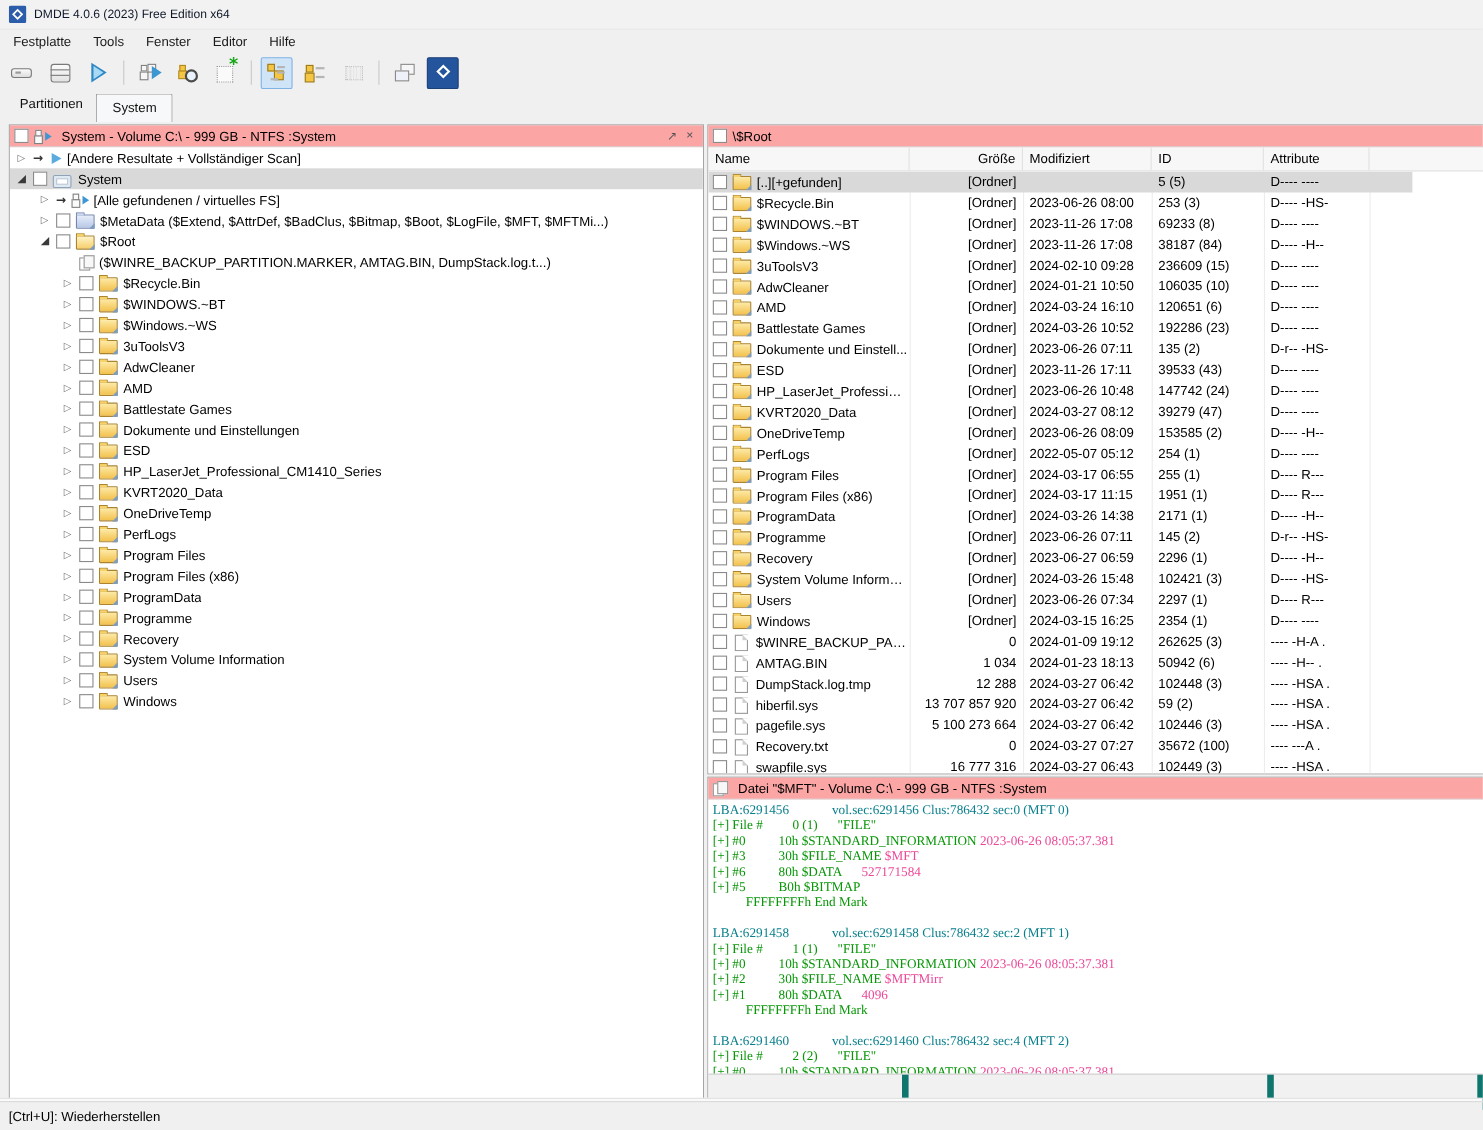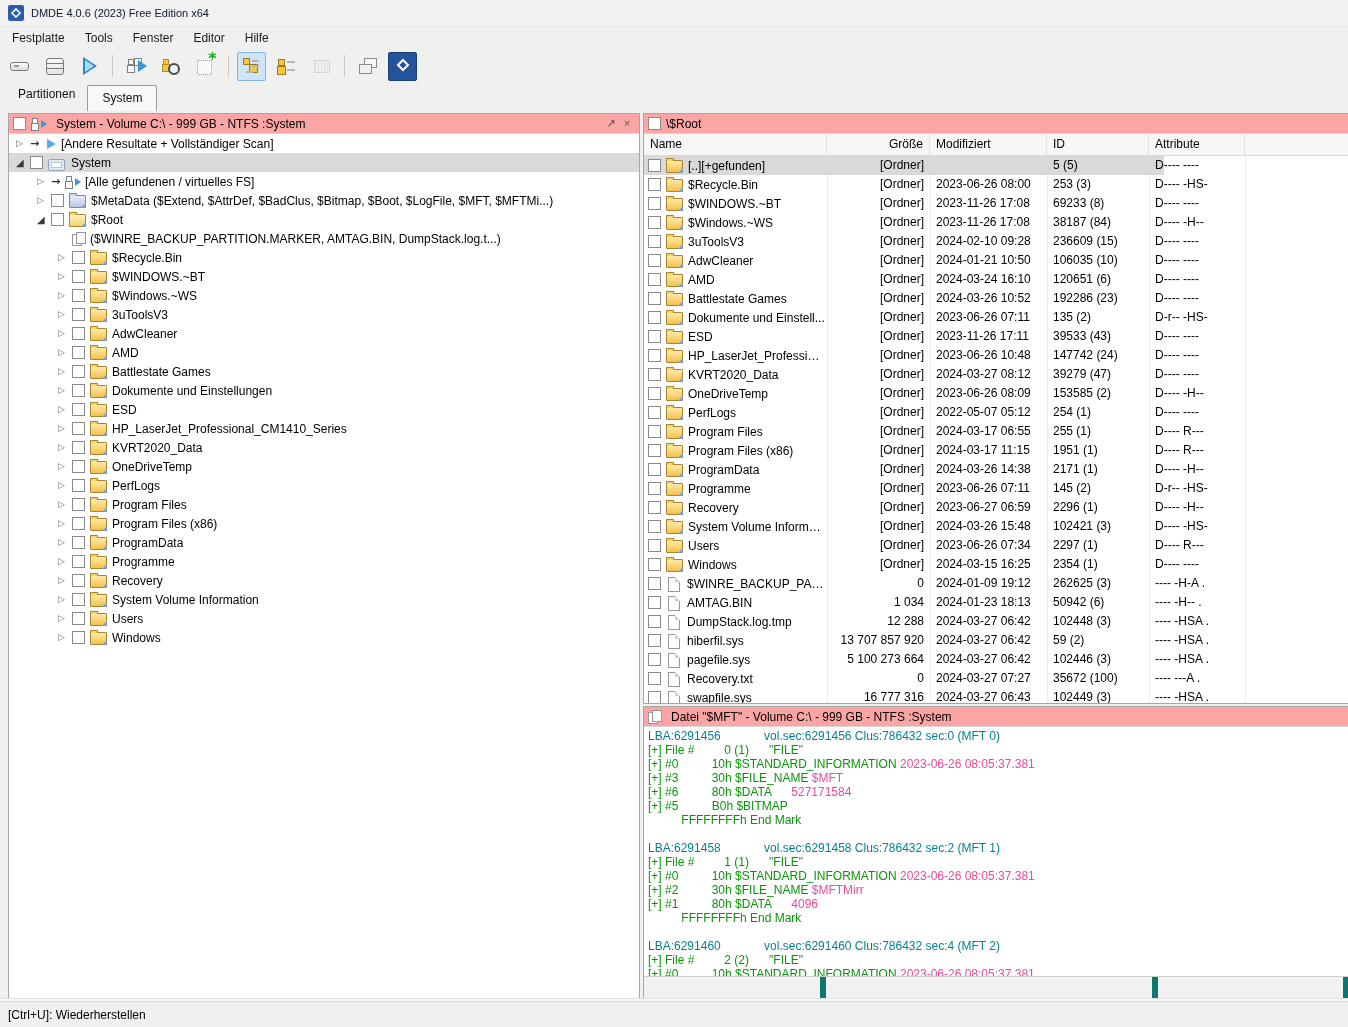--- a/index.html
+++ b/index.html
@@ -88,29 +88,29 @@
              display:grid;grid-template-columns:183px 103px 117px 102px 96px 1fr}
   .colheader .hc{line-height:20px;padding:0 6px;border-right:1px solid #e2e2e2;overflow:hidden;white-space:nowrap}
   .colheader .hc.r{text-align:right}
   .frows{position:absolute;left:0;top:42px;right:0;bottom:0;overflow:hidden;
     background:
       linear-gradient(#ececec,#ececec) 183px 0/1px 100% no-repeat,
       linear-gradient(#ececec,#ececec) 286px 0/1px 100% no-repeat,
       linear-gradient(#ececec,#ececec) 403px 0/1px 100% no-repeat,
       linear-gradient(#ececec,#ececec) 505px 0/1px 100% no-repeat,
       linear-gradient(#ececec,#ececec) 601px 0/1px 100% no-repeat,#fff}
-  .frow{width:520px;height:19px;display:grid;grid-template-columns:183px 103px 117px 102px 96px;align-items:center}
+  .frow{width:640px;height:19px;display:grid;grid-template-columns:183px 103px 117px 102px 96px;align-items:center}
   .frow.sel{background:#d9d9d9}
   .fcell{padding:0 6px;white-space:nowrap;overflow:hidden;line-height:19px}
   .fcell.r{text-align:right}
   .fname{display:flex;align-items:center;padding:0 2px 0 4px;overflow:hidden;white-space:nowrap}
   .fname .lbl{flex:1 1 auto}
   
   .hex-content{position:absolute;left:0;top:20px;right:0;bottom:22px;overflow:hidden;background:#fff;
-               font-family:Liberation Sans, sans-serif;font-size:12px;line-height:14px;
+               font-family:Liberation Serif, serif;font-size:12px;line-height:14px;
                padding:2px 0 0 4px;white-space:pre}
   .hline{height:14px}
   .ct{color:#087f8c}
   .cg{color:#089608}
   .ck{color:#ec4899}
   .hex-status{position:absolute;left:0;right:0;bottom:0;height:22px;background:#f1f1f1;border-top:1px solid #cfcfcf;
               display:grid;grid-template-columns:182px 332px 1fr}
   .hs-cell{line-height:21px;padding:16px 6px;border-right:6px solid #0f766e;white-space:nowrap;overflow:hidden}
   
   .bottomstrip{position:absolute;left:0;right:0;bottom:25px;height:3px;background:#fafafa;border-top:1px solid #e0e0e0}

